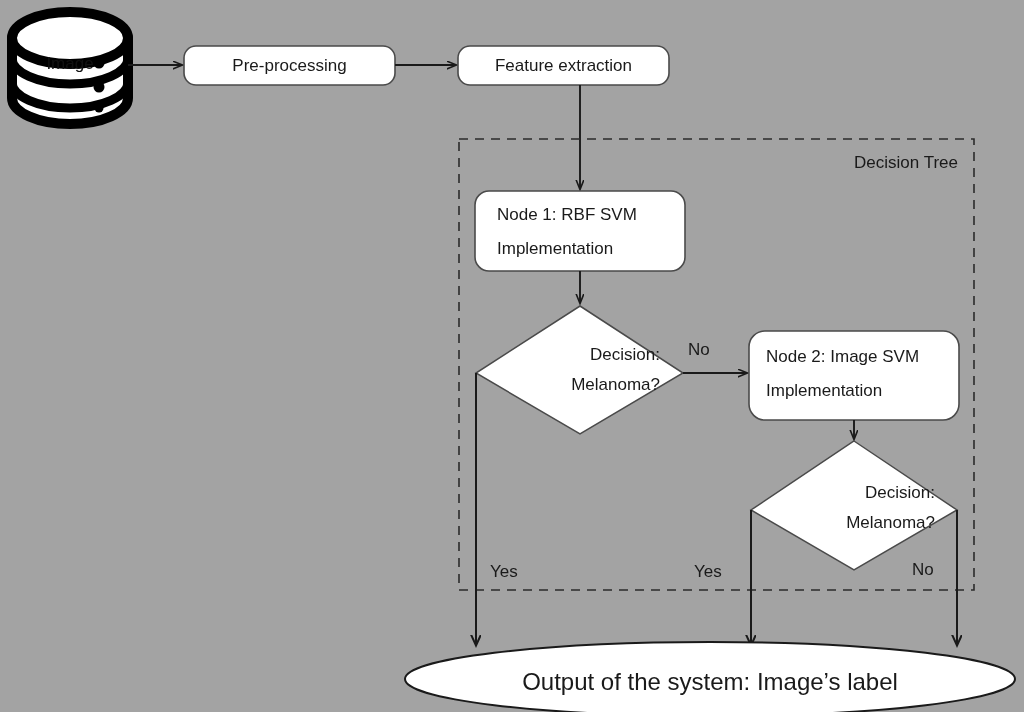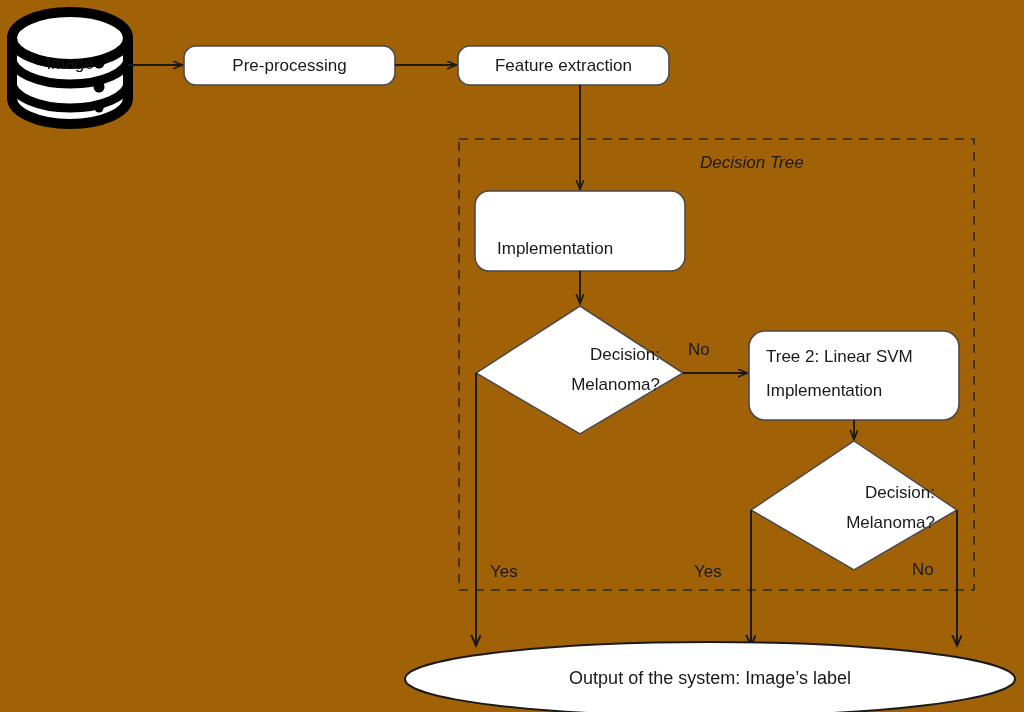--- a/index.html
+++ b/index.html
@@ -9,21 +9,21 @@
     background: #ffffff;
   }
   body {
     font-family: "Liberation Sans", sans-serif;
     color: #1a1a1a;
   }
   #diagram-root {
     position: relative;
     width: 1024px;
     height: 712px;
-    background: #a16207;
+    background: #a3a3a3;
     overflow: hidden;
   }
   svg#flow-svg {
     position: absolute;
     left: 0;
     top: 0;
     width: 1024px;
     height: 712px;
     display: block;
   }
@@ -48,29 +48,29 @@
     font-size: 17px;
     line-height: 30px;
     text-align: right;
   }
   .edge-label {
     font-size: 17px;
     line-height: 20px;
   }
   .group-label {
     font-size: 17px;
-    font-style: italic;
+    text-align: right;
   }
   .db-label {
     font-size: 17px;
     text-align: center;
     color: #111111;
   }
   .output-label {
-    font-size: 18px;
+    font-size: 24px;
     text-align: center;
   }
 </style>
 </head>
 <body>
 
 <div id="diagram-root">
 
   <svg id="flow-svg" viewBox="0 0 1024 712" xmlns="http://www.w3.org/2000/svg">
     <defs>
@@ -132,28 +132,29 @@
   </svg>
 
   <div class="node-label db-label" style="left:18px; top:54px; width:104px;">Image</div>
 
   <div class="node-label box-label" style="left:458px; top:53px; width:211px;">Feature extraction</div>
 
   <div class="node-label box-label" style="left:184px; top:53px; width:211px;">Pre-processing</div>
 
   <div class="node-label group-label" style="left:700px; top:153px; width:258px;">Decision Tree</div>
 
+  <div class="node-label box-label-left" style="left:497px; top:198px; width:188px;">Node 1: RBF SVM</div>
   <div class="node-label box-label-left" style="left:497px; top:232px; width:188px;">Implementation</div>
 
   <div class="node-label diamond-label" style="left:500px; top:340px; width:160px;">Decision:</div>
   <div class="node-label diamond-label" style="left:500px; top:370px; width:160px;">Melanoma?</div>
 
   <div class="node-label edge-label" style="left:688px; top:340px; width:44px;">No</div>
 
-  <div class="node-label box-label-left" style="left:766px; top:340px; width:190px;">Tree 2: Linear SVM</div>
+  <div class="node-label box-label-left" style="left:766px; top:340px; width:190px;">Node 2: Image SVM</div>
   <div class="node-label box-label-left" style="left:766px; top:374px; width:190px;">Implementation</div>
 
   <div class="node-label diamond-label" style="left:775px; top:478px; width:160px;">Decision:</div>
   <div class="node-label diamond-label" style="left:775px; top:508px; width:160px;">Melanoma?</div>
 
   <div class="node-label edge-label" style="left:490px; top:562px; width:44px;">Yes</div>
 
   <div class="node-label edge-label" style="left:694px; top:562px; width:44px;">Yes</div>
 
   <div class="node-label edge-label" style="left:912px; top:560px; width:44px;">No</div>

